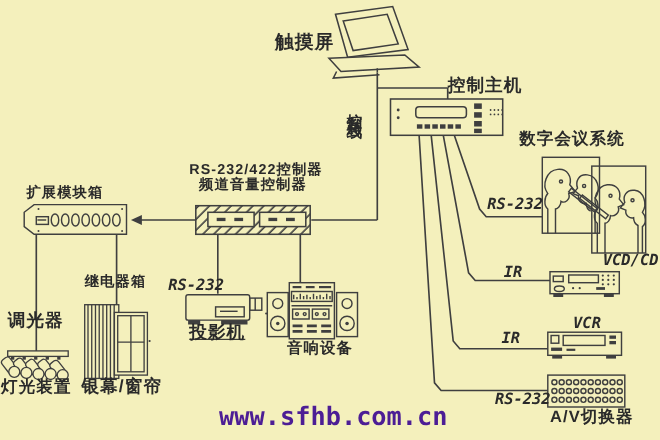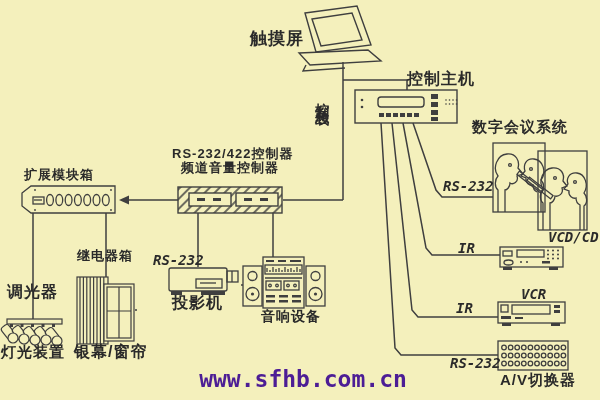--- a/index.html
+++ b/index.html
@@ -325,17 +325,17 @@
 
 <div class="lbl cjk" style="left:7px;top:284px;font-size:16px;">调光器</div>
 
 <div class="lbl cjk" style="left:1px;top:344px;font-size:15px;">灯光装置</div>
 
 <div class="lbl cjk" style="left:77px;top:249px;font-size:13px;">继电器箱</div>
 
 <div class="lbl cjk" style="left:74px;top:344px;font-size:16px;">银幕/窗帘</div>
 
 <div class="lbl mono" style="left:153px;top:253px;font-size:14px;">RS-232</div>
-<div class="lbl cjk" style="left:172px;top:295px;font-size:16px;">投影机</div>
+<div class="lbl cjk" style="left:172px;top:295px;font-size:16px;text-decoration:underline;">投影机</div>
 
 <div class="lbl cjk" style="left:261px;top:309px;font-size:14px;">音响设备</div>
 
 <div class="watermark">www.sfhb.com.cn</div>
 
 </body></html>

